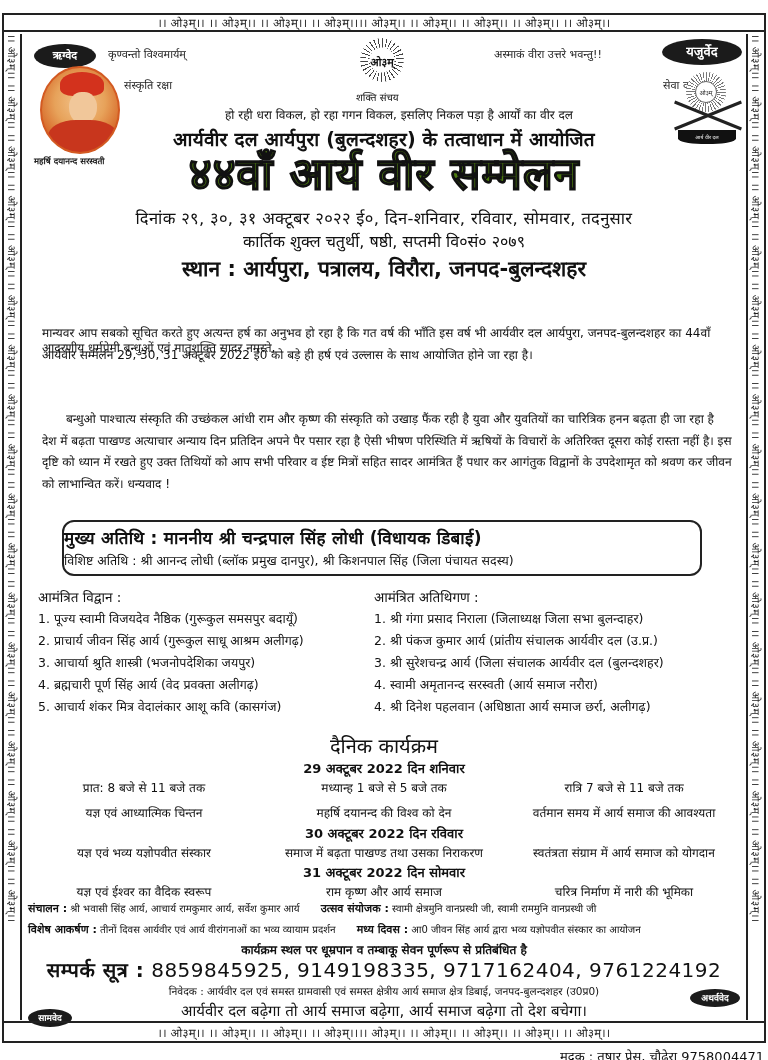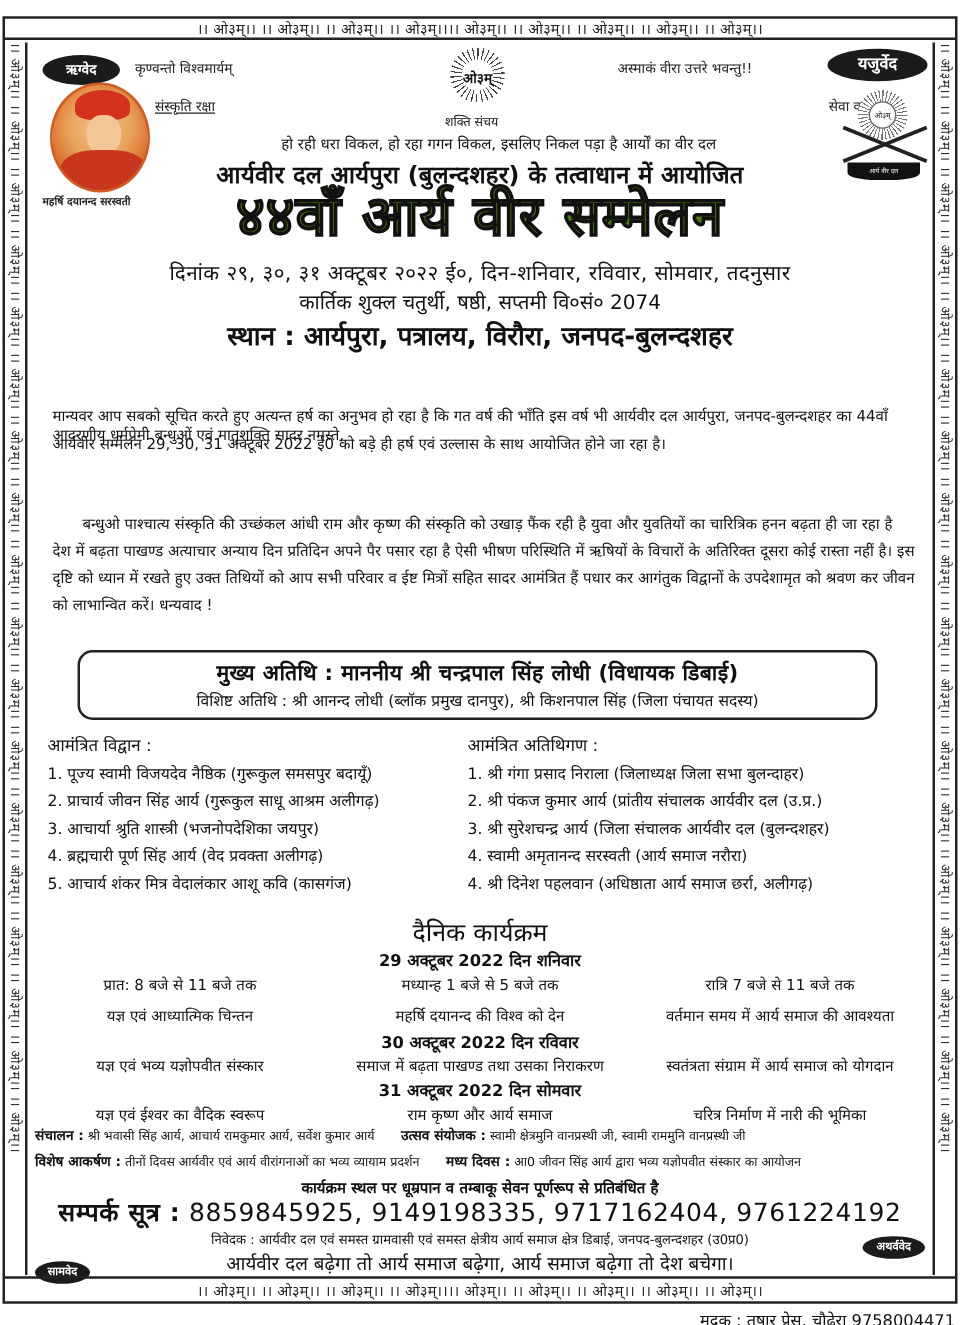--- a/index.html
+++ b/index.html
@@ -35,21 +35,21 @@
     position: absolute; background: #1b1b1b; color: #fff; border-radius: 50%;
     font-weight: bold; text-align: center; font-size: 12px;
   }
   .rigveda { left: 10px; top: 10px; width: 62px; height: 24px; line-height: 24px; font-size: 11px; }
   .yajurveda { left: 638px; top: 5px; width: 80px; height: 26px; line-height: 26px; font-size: 13px; }
   .samaveda { left: 4px; top: 955px; width: 44px; height: 18px; line-height: 18px; font-size: 9px; margin-top: 20px; }
   .atharvaveda { left: 666px; top: 955px; width: 50px; height: 18px; line-height: 18px; font-size: 9px; }
 
   .hdr-small { position: absolute; font-size: 11px; color: #222; }
   .motto-left { left: 84px; top: 12px; }
-  .sanskriti { left: 100px; top: 43px; text-decoration: underline; }
+  .sanskriti { left: 100px; top: 43px; }
   .motto-right { left: 470px; top: 12px; }
   .seva { left: 610px; top: 43px; margin-left: 29px; }
 
   .portrait {
     position: absolute; left: 16px; top: 32px; width: 80px; height: 88px; border-radius: 50%;
     background: radial-gradient(circle at 50% 40%, #f3c48b 0%, #e7a25a 40%, #d76a2a 70%, #c94f1c 100%);
     border: 2px solid #d35a22; overflow: hidden;
   }
   .portrait .turban { position: absolute; left: 18px; top: 4px; width: 44px; height: 24px; background: #d3321d; border-radius: 50% 50% 30% 30%; }
   .portrait .face { position: absolute; left: 27px; top: 24px; width: 28px; height: 32px; background: #f1c79a; border-radius: 45% 45% 50% 50%; }
@@ -90,21 +90,21 @@
   .tithi-line { position: absolute; left: 0; top: 196px; width: 720px; text-align: center; font-size: 16px; }
   .venue { position: absolute; left: 0; top: 220px; width: 720px; text-align: center; font-size: 21px; font-weight: 900; }
 
   .para { position: absolute; left: 18px; width: 690px; font-size: 12px; line-height: 21.5px; color: #111; }
   .greet { top: 268px; margin-top: 36px; }
   .body1 { top: 289px; }
   .body2 { top: 375px; text-indent: 24px; }
 
   .guest-box {
     position: absolute; left: 38px; top: 486px; width: 640px; height: 56px;
-    border: 2px solid #222; border-radius: 12px; text-align: center;
+    border: 2px solid #222; border-radius: 12px; text-align: left;
   }
   .chief { font-size: 17px; font-weight: bold; margin-top: 4px; letter-spacing: 0.3px; }
   .special { font-size: 12.5px; margin-top: 3px; }
 
   .col { position: absolute; top: 552px; font-size: 12.5px; line-height: 22px; }
   .col-left { left: 14px; width: 340px; }
   .col-right { left: 350px; width: 370px; }
   .col-head { font-size: 13.5px; }
   .col-item { white-space: nowrap; }
 
@@ -168,21 +168,21 @@
       <div class="sun-core">ओ३म्</div>
       <div class="blade1"></div>
       <div class="blade2"></div>
       <div class="ribbon">आर्य वीर दल</div>
     </div>
 
     <div class="tagline">हो रही धरा विकल, हो रहा गगन विकल, इसलिए निकल पड़ा है आर्यों का वीर दल</div>
     <div class="organizer">आर्यवीर दल आर्यपुरा (बुलन्दशहर) के तत्वाधान में आयोजित</div>
     <div class="event-title">४४वाँ आर्य वीर सम्मेलन</div>
     <div class="date-line">दिनांक २९, ३०, ३१ अक्टूबर २०२२ ई०, दिन-शनिवार, रविवार, सोमवार, तदनुसार</div>
-    <div class="tithi-line">कार्तिक शुक्ल चतुर्थी, षष्ठी, सप्तमी वि०सं० 2074</div>
+    <div class="tithi-line">कार्तिक शुक्ल चतुर्थी, षष्ठी, सप्तमी वि०सं० २०७९</div>
     <div class="venue">स्थान : आर्यपुरा, पत्रालय, विरौरा, जनपद-बुलन्दशहर</div>
 
     <div class="para greet">आदरणीय धर्मप्रेमी बन्धुओं एवं मातृशक्ति सादर नमस्ते,</div>
     <div class="para body1">मान्यवर आप सबको सूचित करते हुए अत्यन्त हर्ष का अनुभव हो रहा है कि गत वर्ष की भाँति इस वर्ष भी आर्यवीर दल आर्यपुरा, जनपद-बुलन्दशहर का 44वाँ आर्यवीर सम्मेलन 29, 30, 31 अक्टूबर 2022 ई0 को बड़े ही हर्ष एवं उल्लास के साथ आयोजित होने जा रहा है।</div>
     <div class="para body2">बन्धुओ पाश्चात्य संस्कृति की उच्छंकल आंधी राम और कृष्ण की संस्कृति को उखाड़ फैंक रही है युवा और युवतियों का चारित्रिक हनन बढ़ता ही जा रहा है देश में बढ़ता पाखण्ड अत्याचार अन्याय दिन प्रतिदिन अपने पैर पसार रहा है ऐसी भीषण परिस्थिति में ऋषियों के विचारों के अतिरिक्त दूसरा कोई रास्ता नहीं है। इस दृष्टि को ध्यान में रखते हुए उक्त तिथियों को आप सभी परिवार व ईष्ट मित्रों सहित सादर आमंत्रित हैं पधार कर आगंतुक विद्वानों के उपदेशामृत को श्रवण कर जीवन को लाभान्वित करें। धन्यवाद !</div>
 
     <div class="guest-box">
       <div class="chief">मुख्य अतिथि : माननीय श्री चन्द्रपाल सिंह लोधी (विधायक डिबाई)</div>
       <div class="special">विशिष्ट अतिथि : श्री आनन्द लोधी (ब्लॉक प्रमुख दानपुर), श्री किशनपाल सिंह (जिला पंचायत सदस्य)</div>
     </div>

